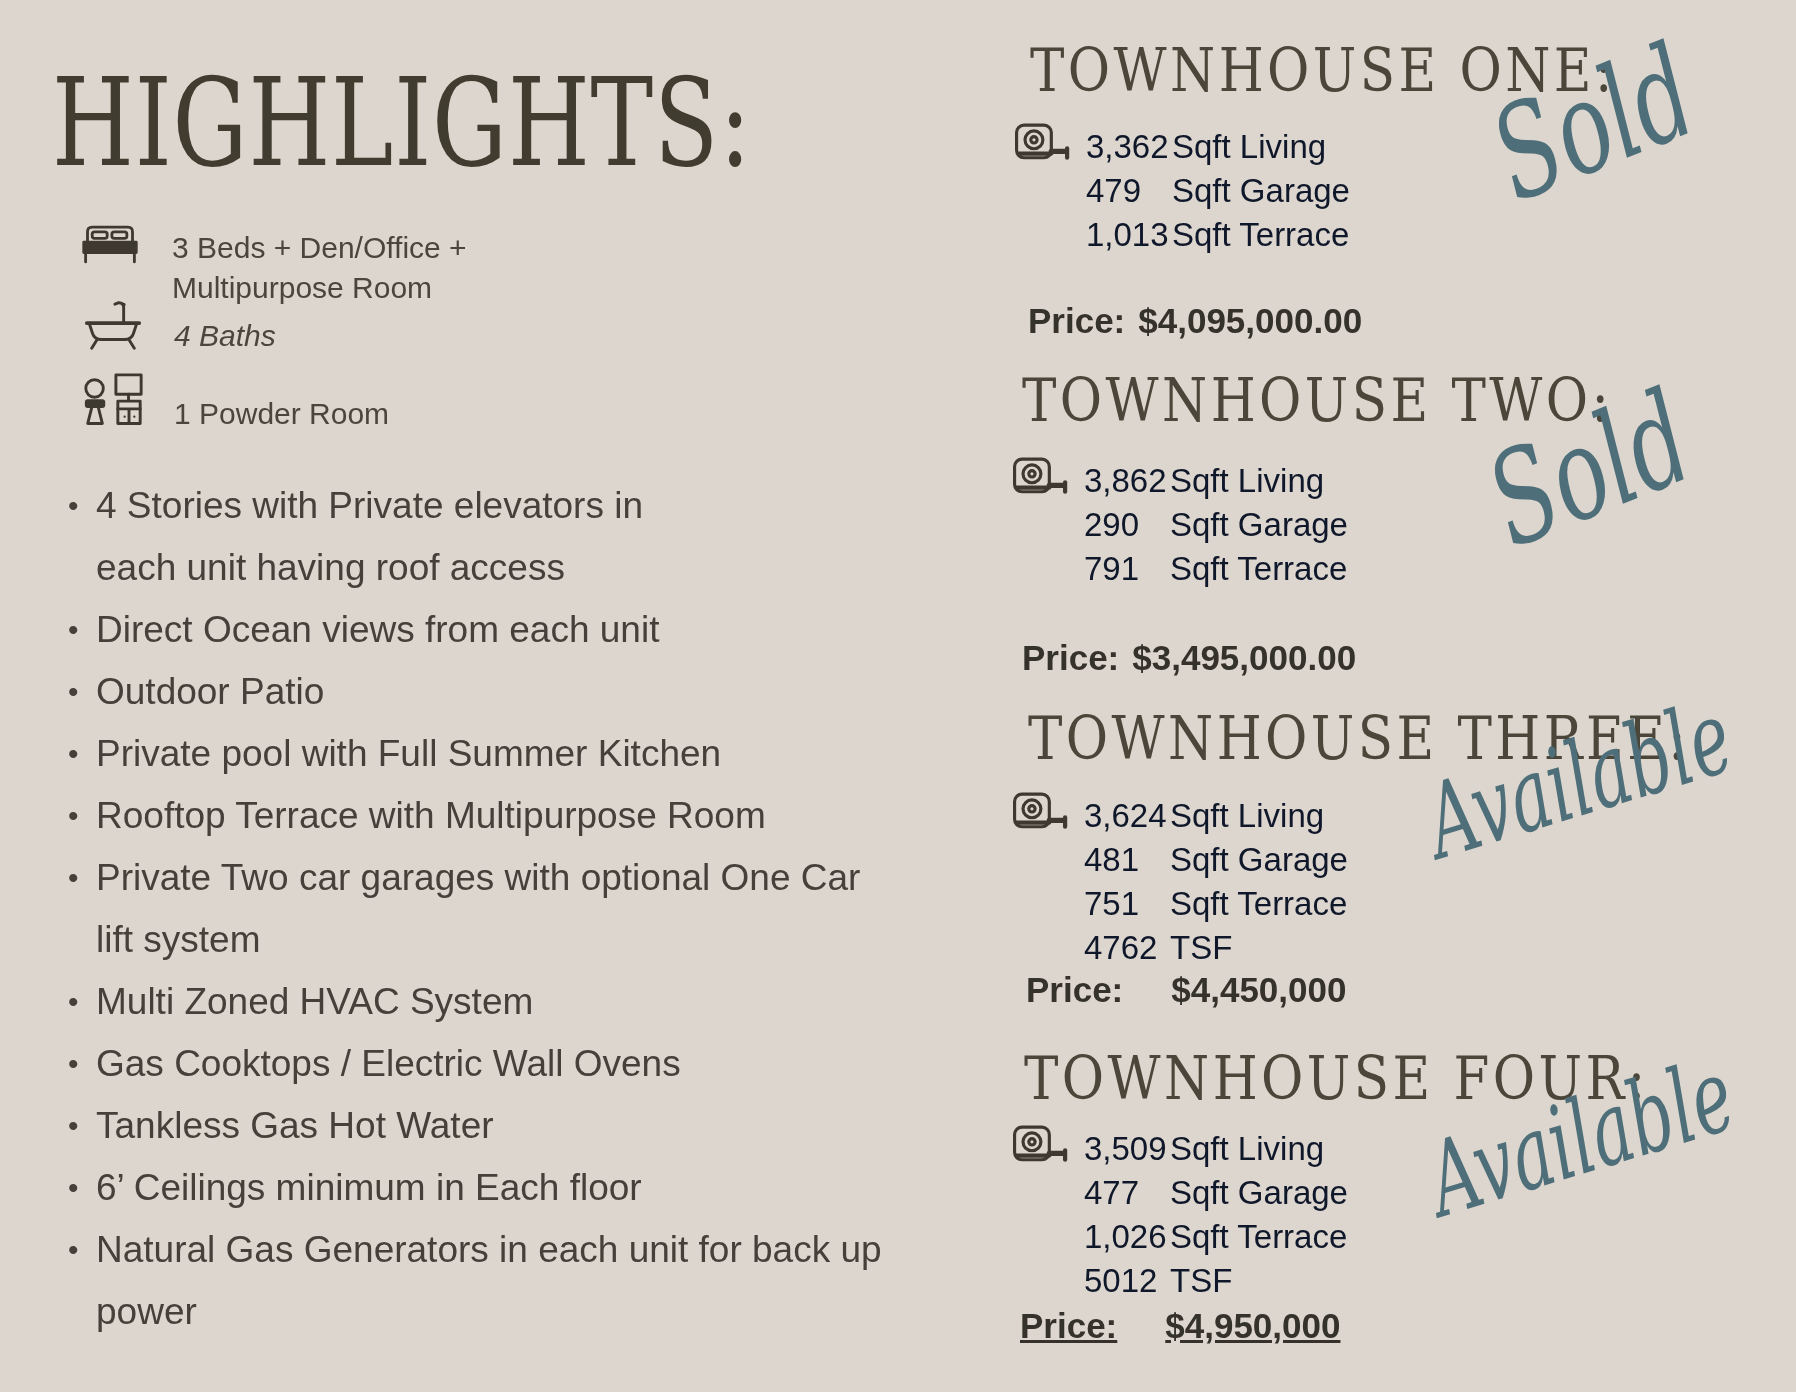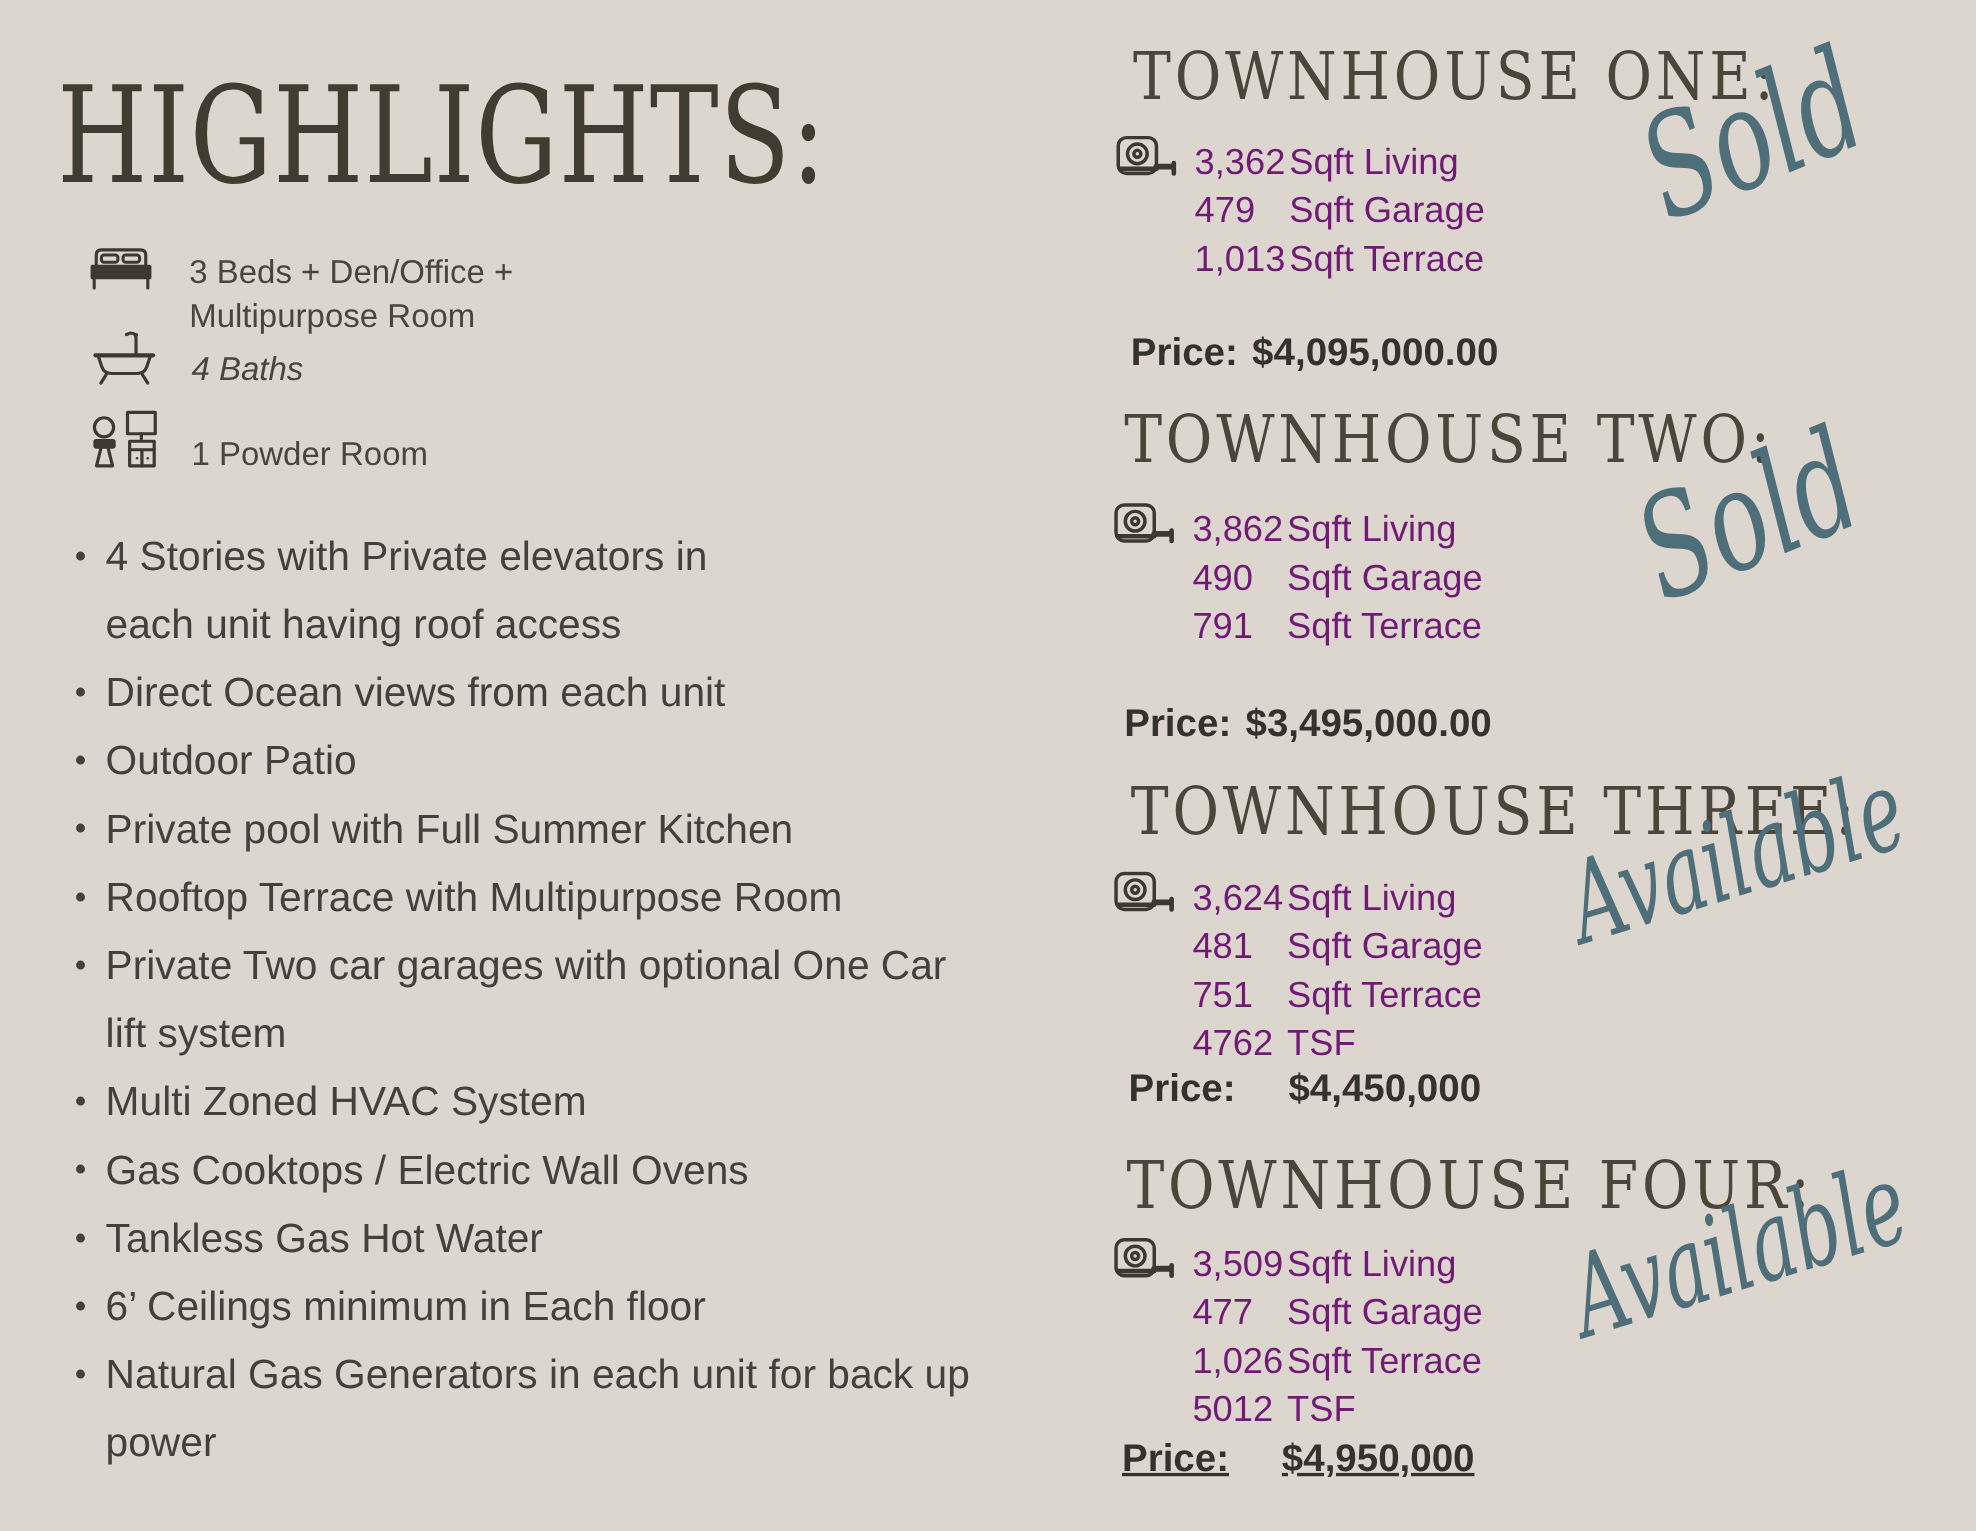--- a/index.html
+++ b/index.html
@@ -53,21 +53,21 @@
   .th1-name{left:1030px;top:36px;}
   .th2-name{left:1022px;top:366px;}
   .th3-name{left:1028px;top:704px;}
   .th4-name{left:1024px;top:1044px;}
   .specs{padding-left:72px;}
   .specs-1{left:1014px;top:125px;}
   .specs-2{left:1012px;top:459px;}
   .specs-3{left:1012px;top:794px;}
   .specs-4{left:1012px;top:1127px;}
   .tape-icon{position:absolute;left:0;top:-2px;}
-  .spec-row{display:flex;font-size:33px;line-height:44px;color:#701a75;white-space:nowrap;}
+  .spec-row{display:flex;font-size:33px;line-height:44px;color:#0f172a;white-space:nowrap;}
   .spec-value{width:86px;flex:0 0 auto;}
   .price-line{
     font-size:35px;font-weight:700;color:#35322b;white-space:nowrap;
   }
   .price-1{left:1028px;top:301px;}
   .price-2{left:1022px;top:638px;}
   .price-3{left:1026px;top:970px;}
   .price-4{left:1020px;top:1306px;text-decoration:underline;}
   .price-value{margin-left:13px;}
   .price-gap .price-value{margin-left:48px;}
@@ -187,21 +187,21 @@
       <path d="M4 29 h31" stroke-width="4"></path>
       <path d="M35 27 h13" stroke-width="5"></path>
       <path d="M50 24 v9" stroke-width="4"></path>
     </svg>
   </span>
   <div class="spec-row">
       <span class="spec-value">3,862</span>
       <span class="spec-label">Sqft Living</span>
     </div>
   <div class="spec-row">
-      <span class="spec-value">490</span>
+      <span class="spec-value">290</span>
       <span class="spec-label">Sqft Garage</span>
     </div>
   <div class="spec-row">
       <span class="spec-value">791</span>
       <span class="spec-label">Sqft Terrace</span>
     </div>
 </div>
 <div class="abs price-line price-2"><span>Price:</span><span class="price-value">$3,495,000.00</span></div>
 <div class="abs status-script status-2">Sold</div>
 

